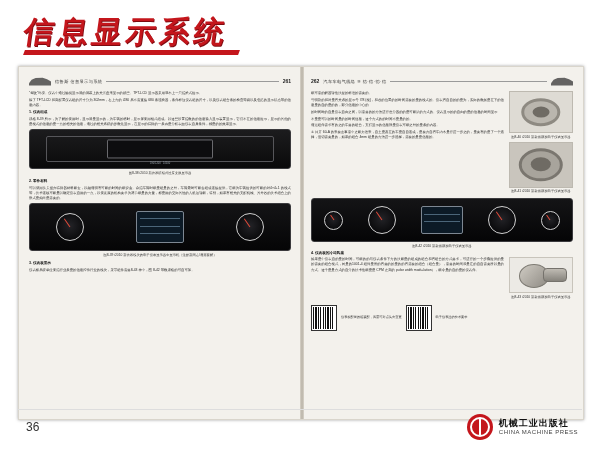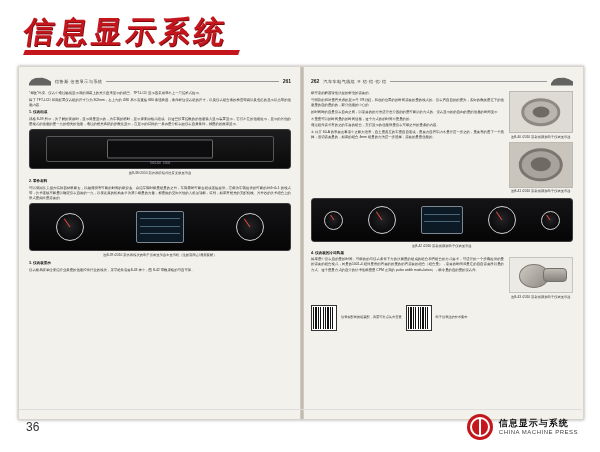--- a/index.html
+++ b/index.html
@@ -245,17 +245,17 @@
       </div>
     </div>
   </div>
 
   <div class="rule"></div>
   <div class="folio">36</div>
 
   <div class="publisher">
     <div class="pub-logo"></div>
     <div class="pub-text">
-      <div class="pub-cn">信息显示与系统</div>
+      <div class="pub-cn">机械工业出版社</div>
       <div class="pub-en">CHINA MACHINE PRESS</div>
     </div>
   </div>
 </div>
 
 </body></html>

